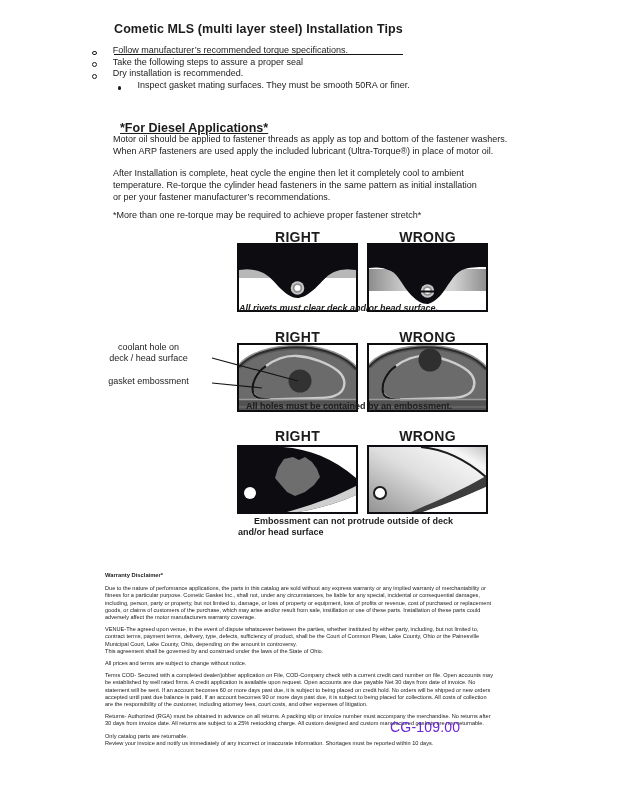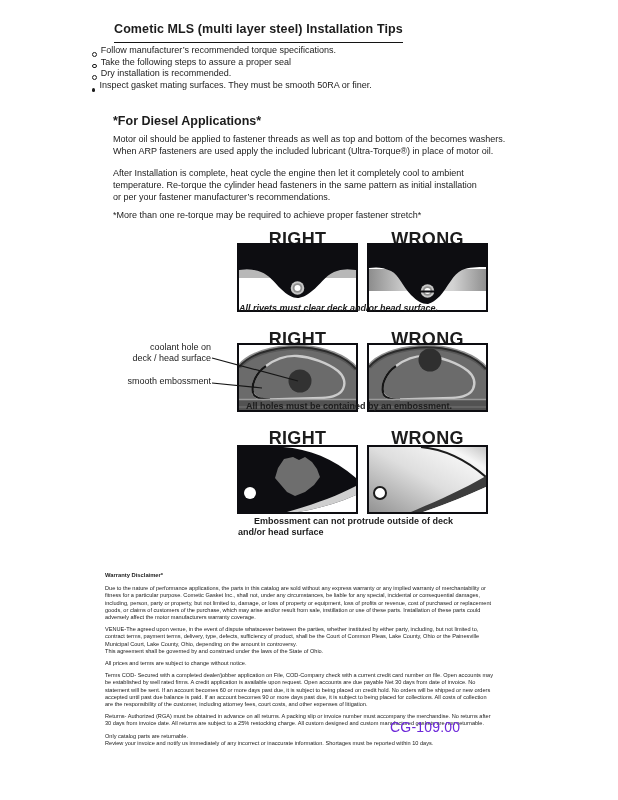--- a/index.html
+++ b/index.html
@@ -5,49 +5,49 @@
   html,body{margin:0;padding:0;}
   body{
     width:618px;height:800px;position:relative;background:#ffffff;
     font-family:"Liberation Sans", sans-serif;color:#1c1c1c;
     -webkit-font-smoothing:antialiased;
   }
   .abs{position:absolute;}
   
   .title{
     left:114px;top:22px;font-size:12.5px;font-weight:bold;
-    border-bottom:1.5px solid #141414;padding-bottom:6px;letter-spacing:0.1px;
+    border-bottom:1.5px solid #141414;padding-bottom:18px;letter-spacing:0.1px;
     display:inline-block;margin:0;
   }
   
   .bullets{left:92px;top:45px;font-size:9px;line-height:11.7px;white-space:nowrap;}
-  .brow{display:flex;align-items:flex-end;}
-  .brow.sub{}
+  .brow{display:flex;align-items:center;gap:12px;}
+  .brow.sub{margin-left:26px;}
   .dot{flex:0 0 auto;margin-top:4.2px;margin-right:4px;width:3.4px;height:3.4px;border-radius:50%;}
   .dot.open{border:0.9px solid #1c1c1c;background:transparent;width:2.8px;height:2.8px;}
   .dot.fill{background:#1c1c1c;}
   
-  .diesel{left:113px;top:114px;font-size:12.5px;font-weight:bold;margin:0;}
+  .diesel{left:113px;top:114px;font-size:12.5px;font-weight:bold;margin:7px;text-decoration:underline;}
   .para{margin:0;font-size:9px;line-height:11.8px;width:440px;white-space:pre-line;}
   .p-oil{left:113px;top:134px;}
   .p-retorque{left:113px;top:168px;}
   .p-note{left:113px;top:210px;}
   
-  .fig-label{width:121px;text-align:center;font-size:18px;font-weight:bold;letter-spacing:0.3px;}
+  .fig-label{width:121px;text-align:center;font-size:14px;font-weight:bold;letter-spacing:0.3px;}
   .r1l,.r1r{top:229px;} .r2l,.r2r{top:329px;} .r3l,.r3r{top:428px;}
   .colL{left:237px;} .colR{left:367px;}
   .dbox{display:block;}
   .b1l,.b1r{top:243px;} .b2l,.b2r{top:343px;} .b3l,.b3r{top:445px;}
   .caption{font-size:9px;font-weight:bold;line-height:11px;}
   .cap1{left:239px;top:303px;font-style:italic;}
   .cap2{left:246px;top:401px;}
   .cap3a{left:238px;top:516px;padding-left:16px;}
   .cap3b{left:238px;top:527px;}
   
-  .anno{font-size:9px;line-height:11px;text-align:right;width:125px;}
+  .anno{font-size:9px;line-height:11px;text-align:center;width:125px;}
   .anno-hole{left:86px;top:342px;}
   .anno-emb{left:86px;top:376px;}
   .leader-overlay{left:205px;top:352px;z-index:5;pointer-events:none;}
   
   .warranty{left:105px;top:572px;width:420px;font-size:5.6px;line-height:7.2px;color:#222;}
   .warranty h3{font-size:5.8px;margin:0 0 6px 0;}
   .warranty p{margin:0 0 5px 0;white-space:pre-line;}
   
   .code{left:390px;top:719px;font-size:14px;color:#6d28d9;letter-spacing:0.2px;}
 </style>
@@ -69,21 +69,21 @@
     <span class="dot open"></span>
     <span>Dry installation is recommended.</span>
   </div>
   <div class="brow sub">
     <span class="dot fill"></span>
     <span>Inspect gasket mating surfaces.  They must be smooth 50RA or finer.</span>
   </div>
 </div>
 
 <h2 class="abs diesel">*For Diesel Applications*</h2>
-<p class="abs para p-oil">Motor oil should be applied to fastener threads as well as top and bottom of the becomes washers.
+<p class="abs para p-oil">Motor oil should be applied to fastener threads as apply as top and bottom of the fastener washers.
 When ARP fasteners are used apply the included lubricant (Ultra-Torque®) in place of motor oil.</p>
 <p class="abs para p-retorque">After Installation is complete, heat cycle the engine then let it completely cool to ambient
 temperature. Re-torque the cylinder head fasteners in the same pattern as initial installation
 or per your fastener manufacturer’s recommendations.</p>
 <p class="abs para p-note">*More than one re-torque may be required to achieve proper fastener stretch*</p>
 
 <div class="abs fig-label r1l colL">RIGHT</div>
 <div class="abs fig-label r1r colR">WRONG</div>
 
 <svg class="abs dbox b1l colL" width="121" height="69" viewBox="0 0 121 69">
@@ -147,21 +147,21 @@
   <line x1="2" y1="56.5" x2="119" y2="56.5" stroke="#9b9b9b" stroke-width="1.4"></line>
   <rect x="2" y="57.5" width="117" height="9.5" fill="#525252"></rect>
   <line x1="2" y1="64" x2="119" y2="64" stroke="#787878" stroke-width="1"></line>
   <rect x="1" y="1" width="119" height="67" fill="none" stroke="#0d0d11" stroke-width="2"></rect>
 </svg>
 
 <div class="abs anno anno-hole">
   <div>coolant hole on</div>
   <div>deck / head surface</div>
 </div>
-<div class="abs anno anno-emb">smooth embossment</div>
+<div class="abs anno anno-emb">gasket embossment</div>
 <svg class="abs leader-overlay" width="110" height="42" viewBox="0 0 110 42">
   <line x1="7" y1="6" x2="93" y2="29" stroke="#161616" stroke-width="1.2"></line>
   <line x1="7" y1="31" x2="57" y2="36" stroke="#161616" stroke-width="1.2"></line>
 </svg>
 
 <div class="abs caption cap2">All holes must be contained by an embossment.</div>
 
 <div class="abs fig-label r3l colL">RIGHT</div>
 <div class="abs fig-label r3r colR">WRONG</div>
 

